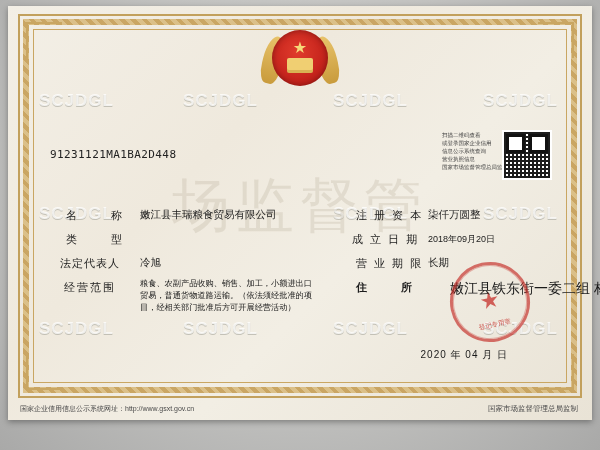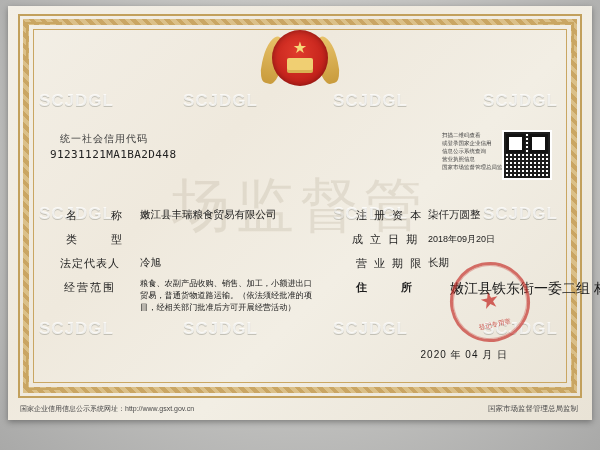--- a/index.html
+++ b/index.html
@@ -191,21 +191,20 @@
 
     <div class="emblem">
       <div class="wheat-l"></div>
       <div class="wheat-r"></div>
       <div class="disc"></div>
       <div class="star">★</div>
       <div class="gate"></div>
     </div>
 
 
-    <div class="code-label">统一社会信用代码</div>
     <div class="code-value">91231121MA1BA2D448</div>
 
     <div class="qr-notes">
       <div>扫描二维码查看</div>
       <div>或登录国家企业信用</div>
       <div>信息公示系统查询</div>
       <div>营业执照信息</div>
       <div>国家市场监督管理总局监制</div>
     </div>
     <div class="qr"></div>

